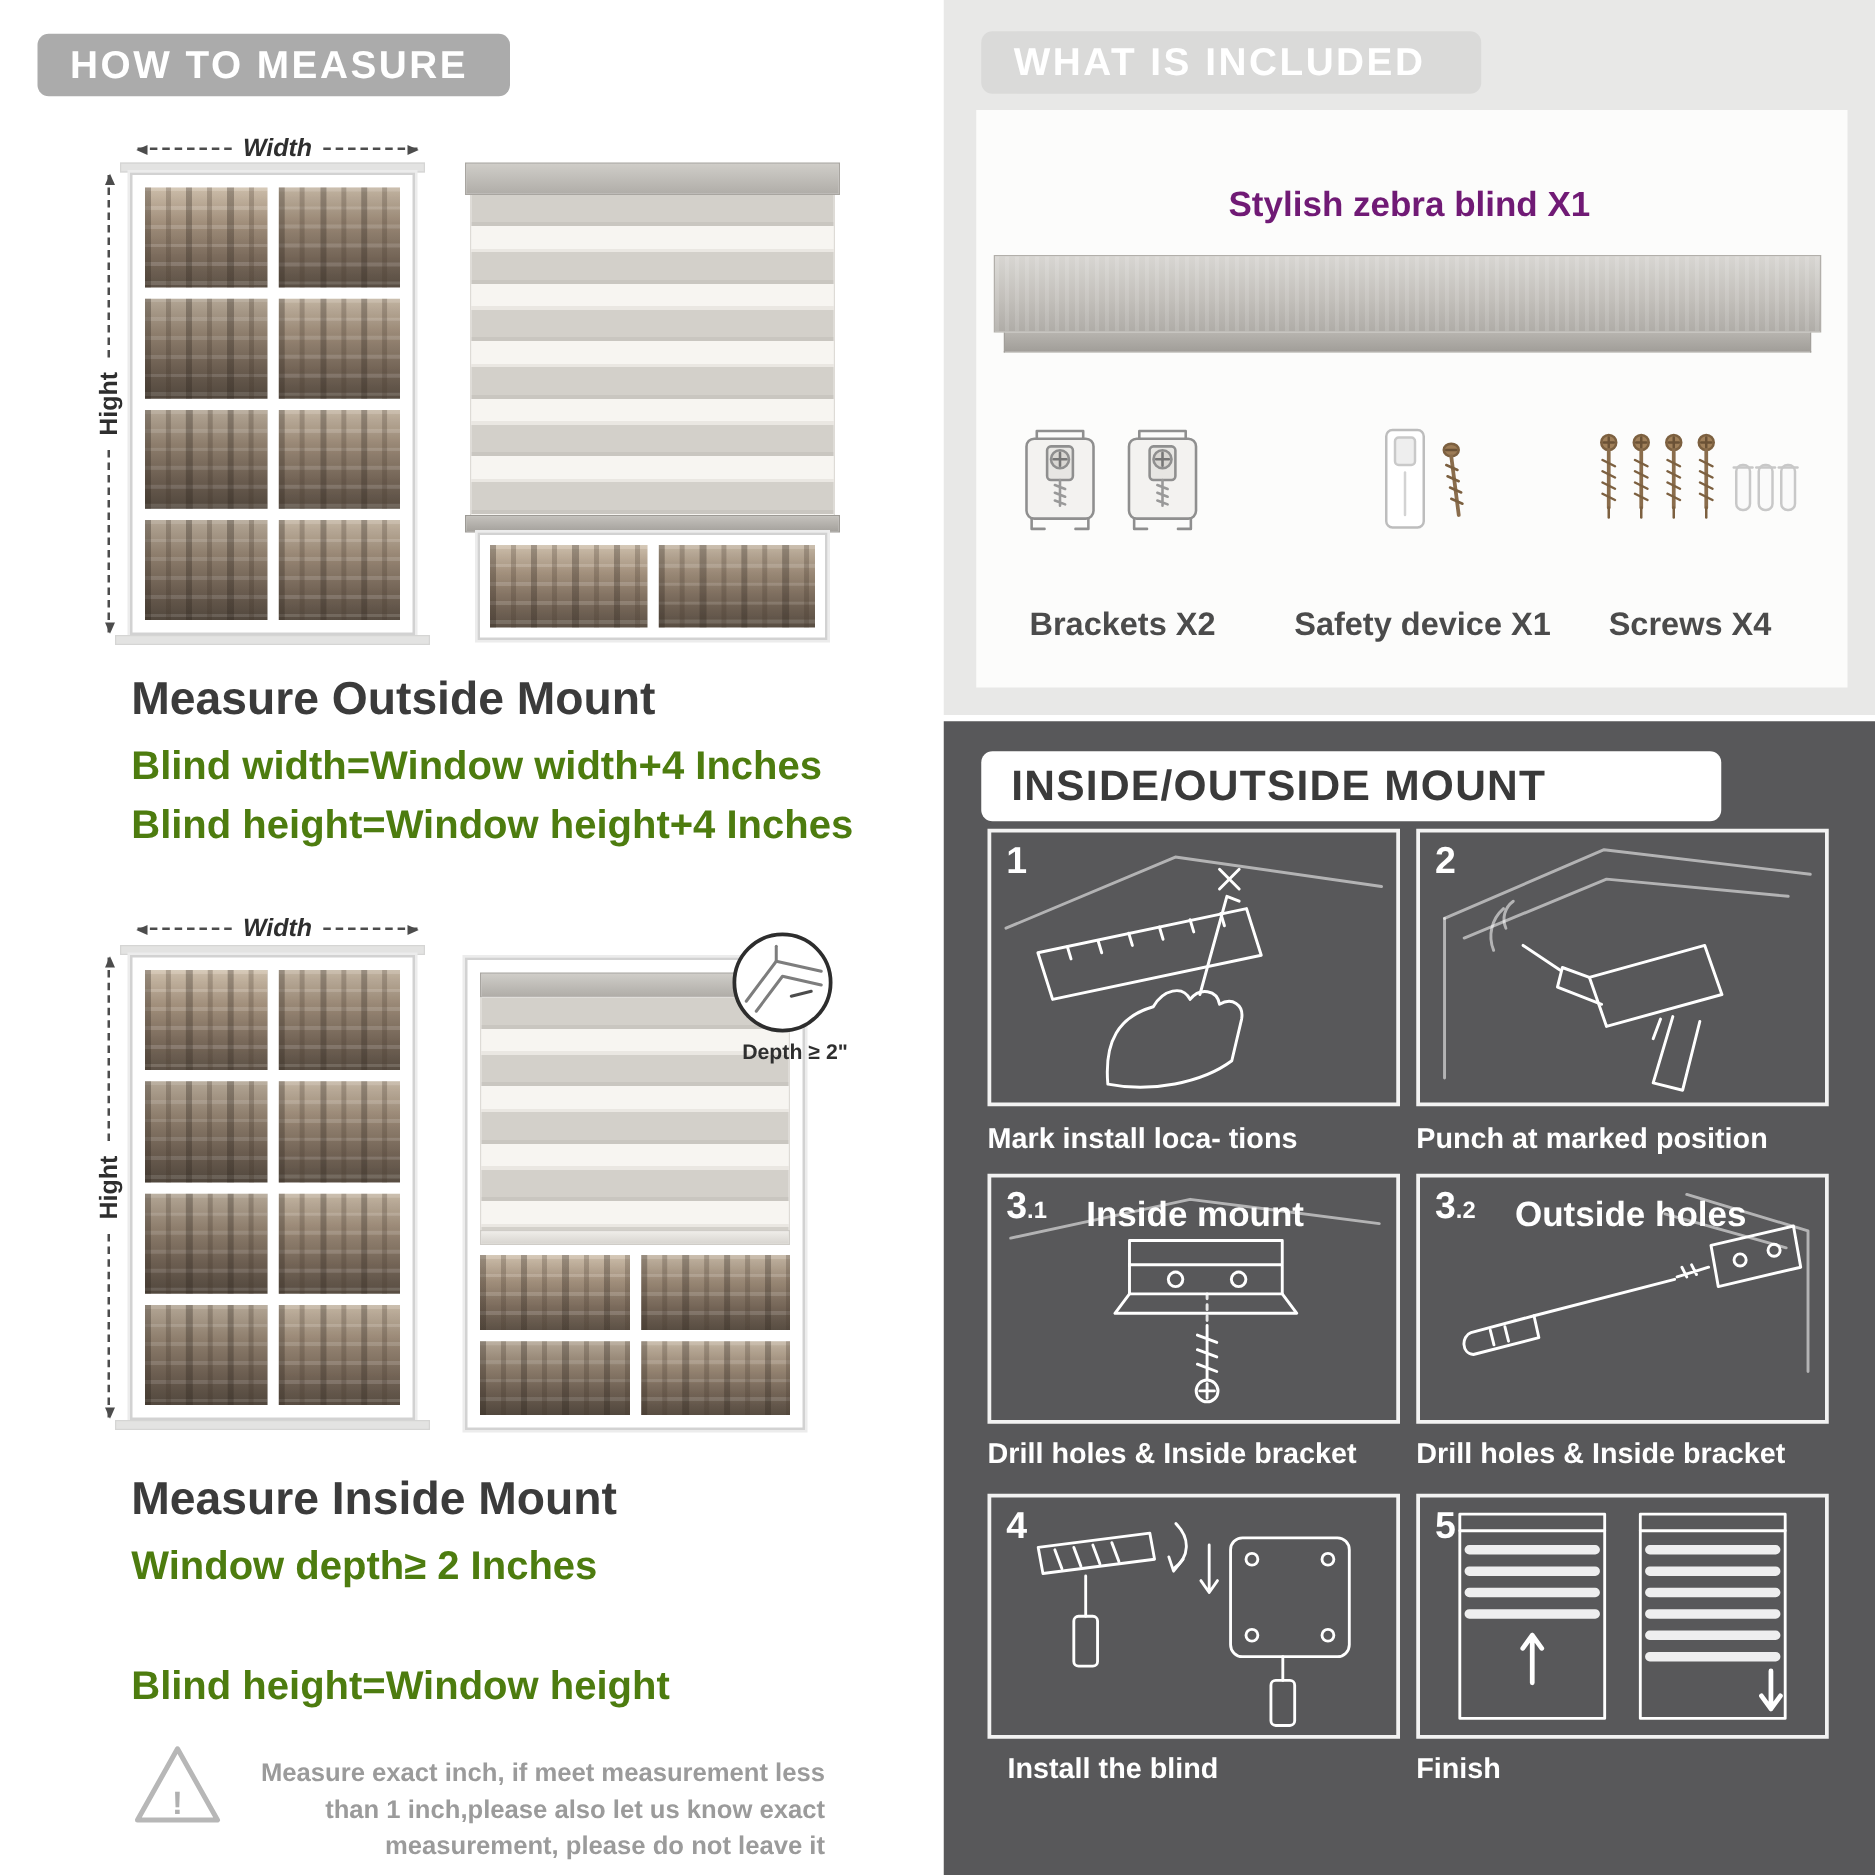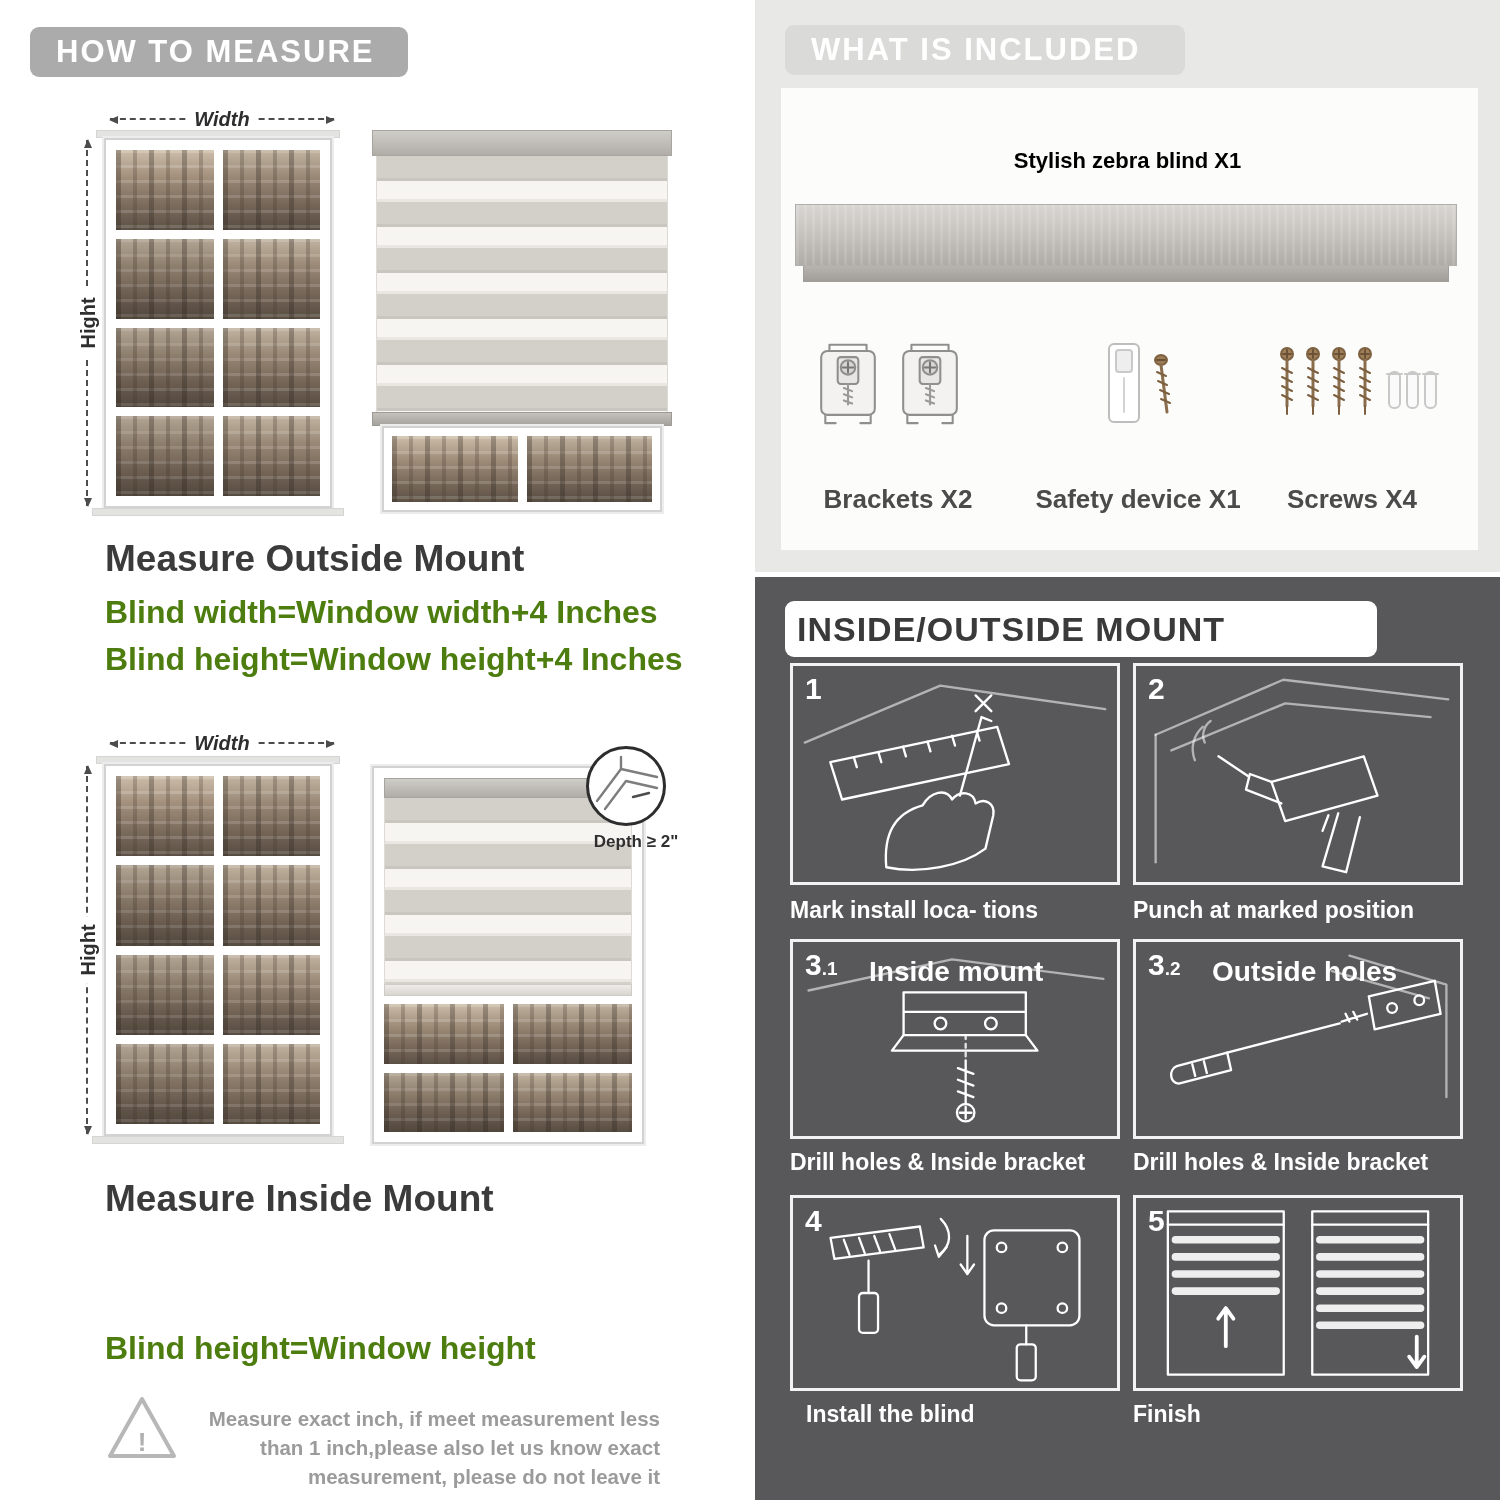--- a/index.html
+++ b/index.html
@@ -5,21 +5,21 @@
   * { box-sizing: border-box; }
   body { margin:0; background:#ffffff; }
   .page { position:relative; width:1500px; height:1500px; background:#fff;
           font-family:"Liberation Sans", sans-serif; overflow:hidden; }
   .abs { position:absolute; }
 
   
   .pill { display:flex; align-items:center; border-radius:9px; font-weight:bold; letter-spacing:2px; }
   .pill-left { background:#ababab; color:#fff; font-size:31px; padding-left:26px; }
   .pill-included { background:#dadad9; color:#fff; font-size:31px; padding-left:26px; }
-  .pill-mount { background:#ffffff; color:#3a3a3a; font-size:34px; padding-left:12px; letter-spacing:1px; }
+  .pill-mount { background:#ffffff; color:#3a3a3a; font-size:34px; padding-left:24px; letter-spacing:1px; }
 
   .h1 { font-size:37px; font-weight:bold; color:#3b3b3b; }
   .gray-line { font-size:32px; font-weight:bold; color:#4d7c0f; }
 
   
   .mh { height:0; border-top:2px dashed #4c4c4c; }
   .mh::before { content:""; position:absolute; left:-1px; top:-4px; width:0; height:0;
     border:4px solid transparent; border-right:9px solid #4c4c4c; border-left:0; }
   .mh::after { content:""; position:absolute; right:-1px; top:-4px; width:0; height:0;
     border:4px solid transparent; border-left:9px solid #4c4c4c; border-right:0; }
@@ -60,21 +60,21 @@
   .dlabel { font-size:17px; font-weight:bold; color:#2f2f2f; text-align:center; }
 
   
   .warn-text { font-size:20.5px; font-weight:bold; color:#9b9b9b; line-height:1.42; }
   .warn-mark { position:absolute; left:0; right:0; bottom:4px; text-align:center;
                color:#b0b0b0; font-weight:bold; font-size:26px; }
 
   
   .included-bg { background:#e8e8e7; }
   .included-card { background:#fcfcfb; }
-  .inc-title { font-weight:bold; color:#000000; font-size:22px; text-align:center; }
+  .inc-title { font-weight:bold; color:#701a75; font-size:28px; text-align:center; }
   .inc-label { font-weight:bold; color:#4b4b4b; font-size:26px; text-align:center; }
   .headrail { background:
       repeating-linear-gradient(90deg, rgba(255,255,255,.12) 0 3px, rgba(0,0,0,0) 3px 8px),
       linear-gradient(180deg,#d8d6d2 0%,#c3c0bb 55%,#afaca7 100%);
       border:1px solid #b2afaa; }
   .headrail-lip { background:linear-gradient(180deg,#b7b4af,#a19e99); border:1px solid #a29f9a; border-top:none; }
 
   
   .mount-bg { background:#58585a; }
   .panel { border:3px solid #f2f2f2; }
@@ -180,20 +180,21 @@
           <path d="M16,60 L37,32 L68,39"></path>
           <path d="M32,20 L32,8"></path>
           <path d="M44,48 l16,-4" stroke="#4c4c4c"></path>
         </g>
       </svg>
     </div>
     <div class="dlabel abs" style="left:498px;top:104px;width:120px;">Depth ≥ 2"</div>
   </div>
 
   <div class="h1 abs" style="left:105px;top:1178px;">Measure Inside Mount</div>
+  <div class="gray-line abs" style="left:105px;top:1234px;">Window depth≥ 2 Inches</div>
   <div class="gray-line abs" style="left:105px;top:1330px;">Blind height=Window height</div>
 
   <div class="abs" style="left:100px;top:1386px;width:560px;height:100px;">
     <div class="abs" style="left:6px;top:8px;width:72px;height:68px;">
       <svg width="72" height="68" viewBox="0 0 72 68">
         <polygon points="36,5 68,62 4,62" fill="none" stroke="#b7b7b7" stroke-width="4" stroke-linejoin="round"></polygon>
       </svg>
       <span class="warn-mark">!</span>
     </div>
     <div class="warn-text abs" style="left:92px;top:18px;width:468px;text-align:right;">Measure exact inch, if meet measurement less than 1 inch,please also let us know exact measurement, please do not leave it</div>

